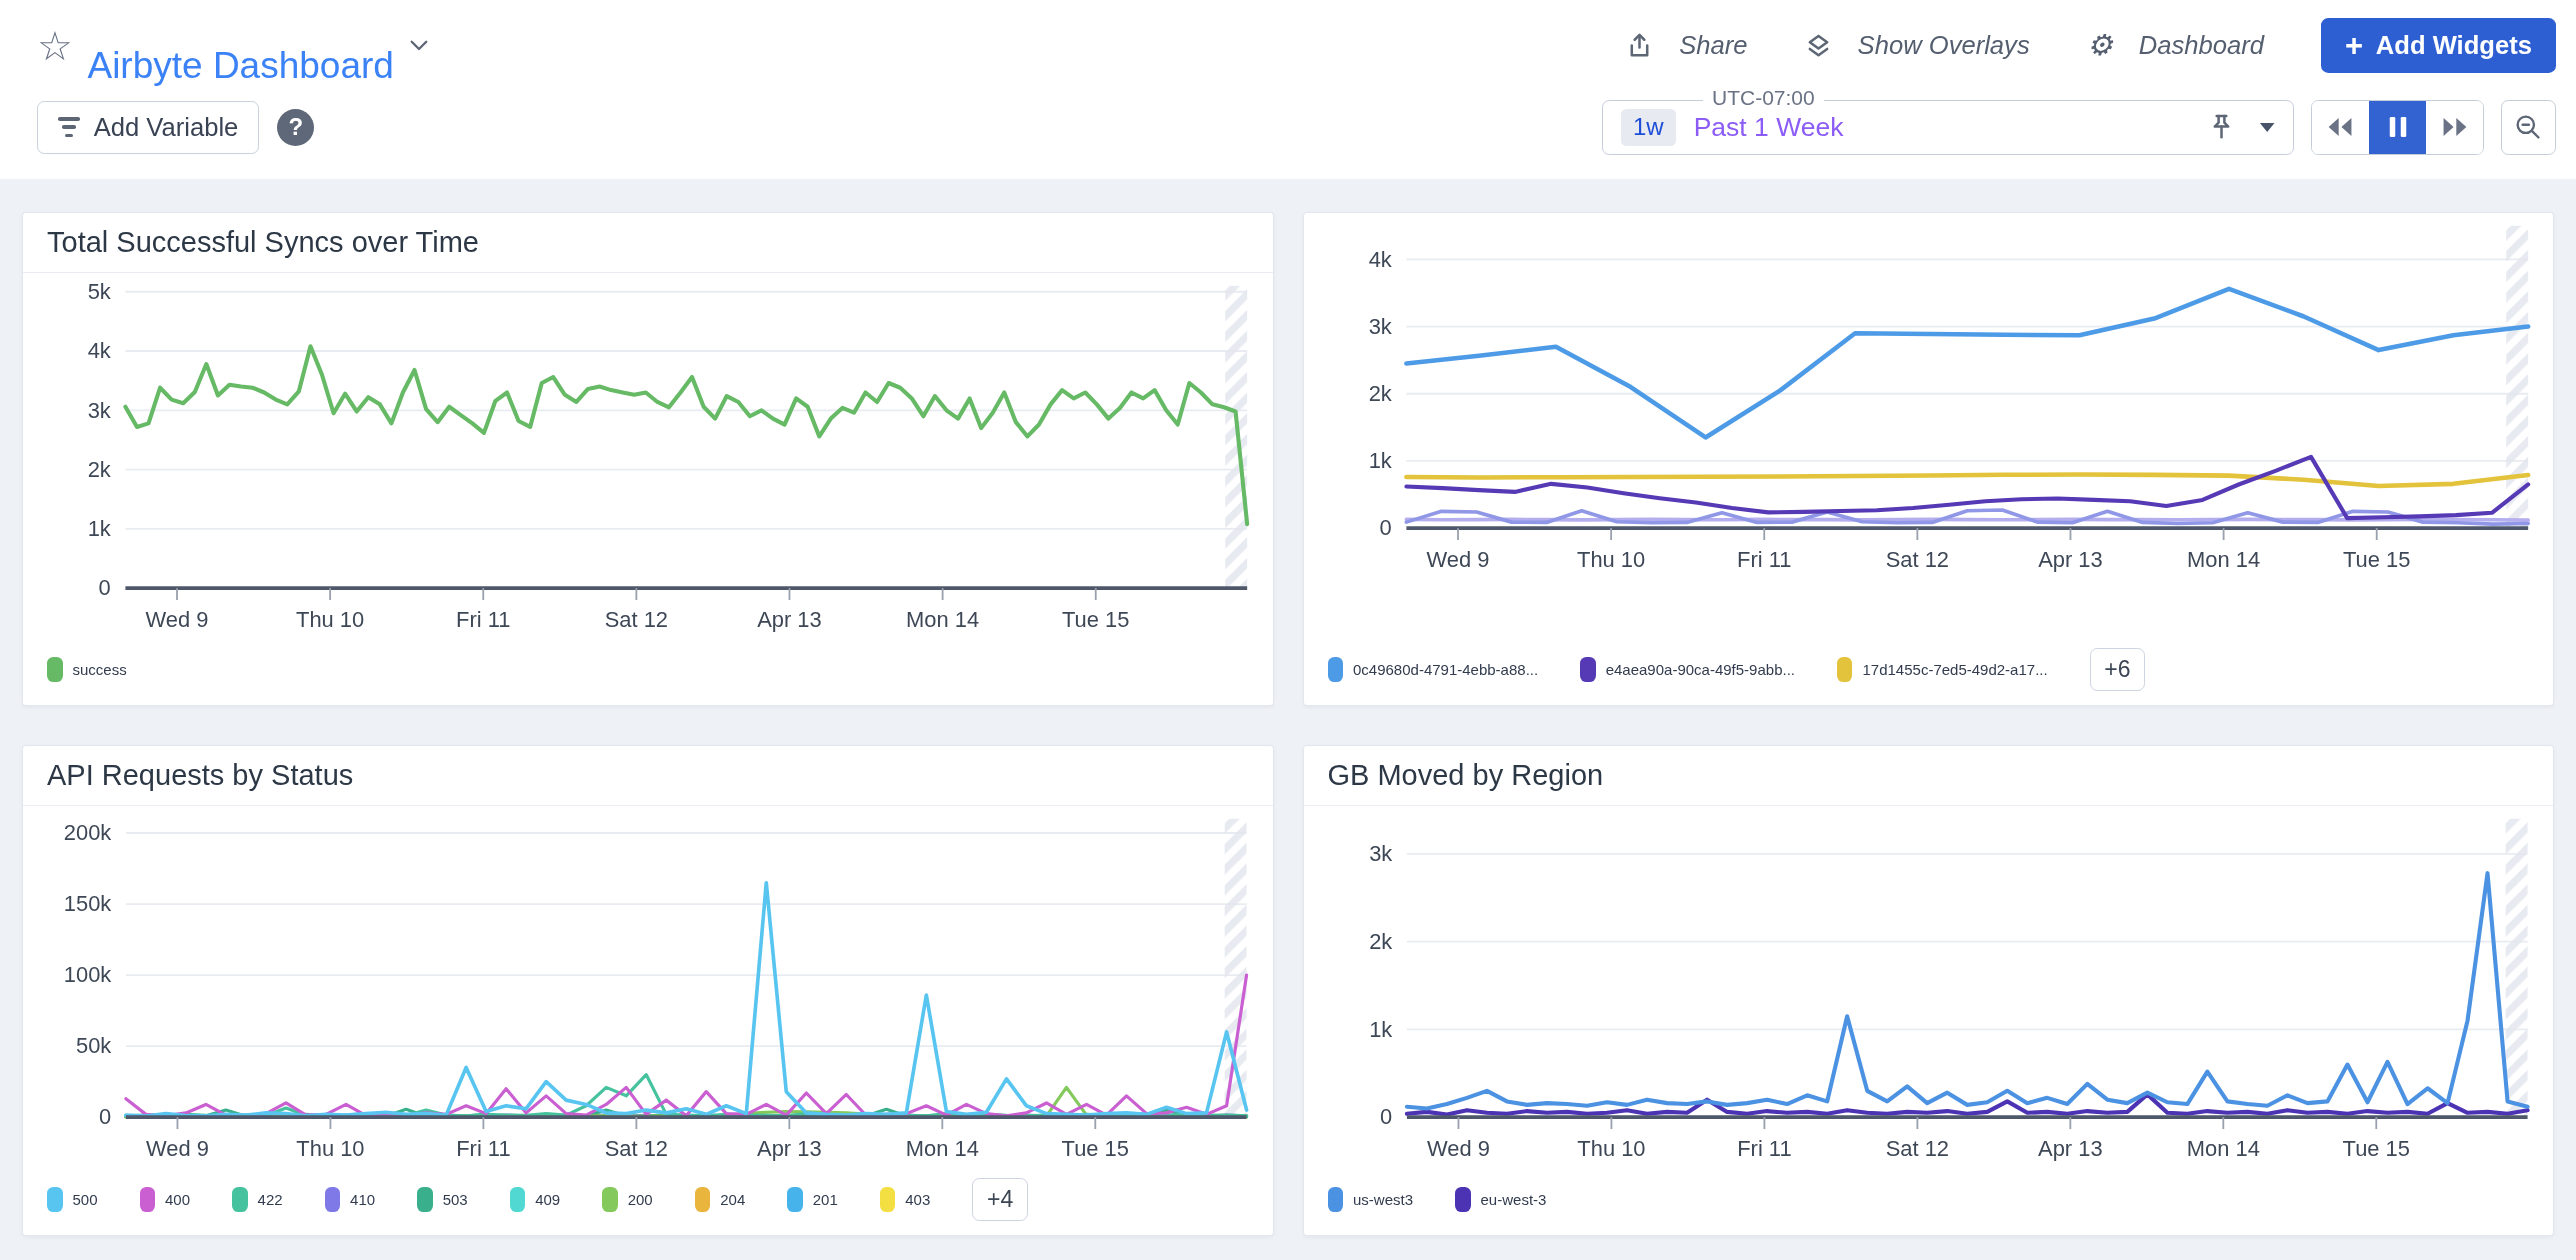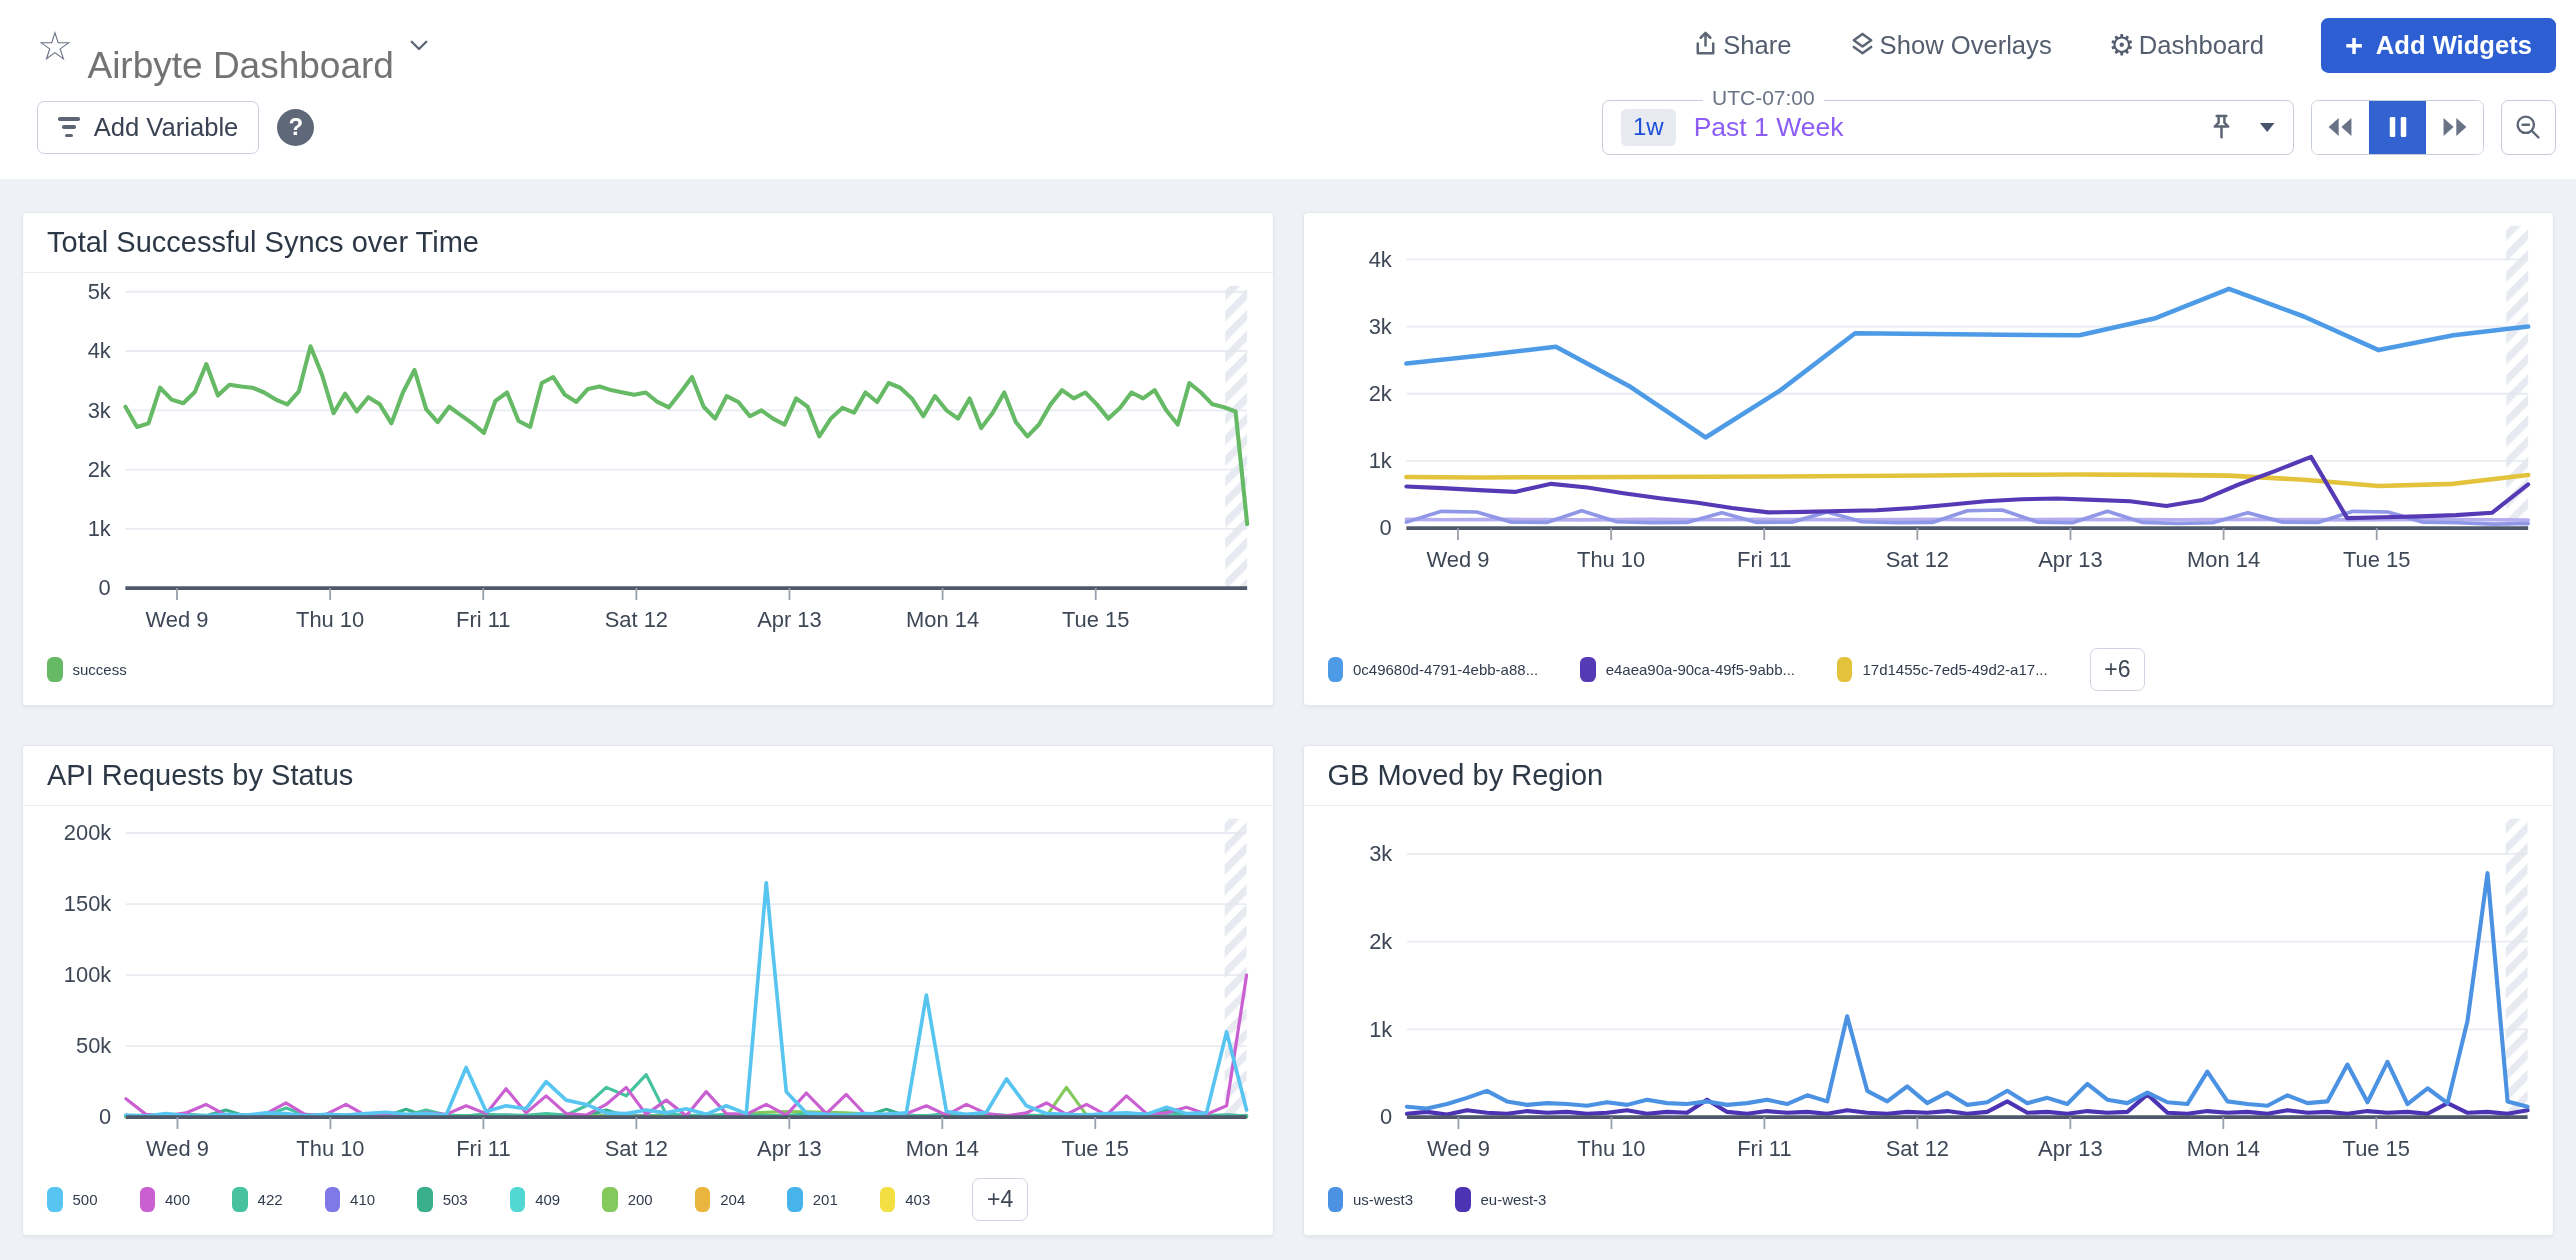--- a/index.html
+++ b/index.html
@@ -1,23 +1,23 @@
 <!DOCTYPE html>
 <html style="font-size:14.6px"><head>
 <meta charset="utf-8">
 <style>
   * { margin:0; padding:0; box-sizing:border-box; }
   html,body { width:2576px; height:1261px; background:#eef1f6; font-family:"Liberation Sans",sans-serif; overflow:hidden; }
   .header { background:#ffffff; height:179px; padding:12.8px 20px 0 37px; }
   .row1 { display:flex; align-items:center; height:66px; }
   .star { font-size:40px; color:#6a7385; line-height:1; margin-right:14.6px; }
-  .page-title { font-size:37px; font-weight:500; color:#737373;margin-top:40px; }
+  .page-title { font-size:37px; font-weight:500; color:#3b82f6;margin-top:40px; }
   .title-caret { margin-left:14.6px; }
   .actions { margin-left:auto; display:flex; align-items:center; gap:57px; }
-  .action { display:flex; align-items:flex-start; gap:4px; font-size:25.6px; color:#545e6f; cursor:pointer; }
+  .action { display:flex; align-items:flex-end; gap:26px; font-size:25.6px; color:#545e6f; cursor:pointer;font-style:italic; }
   .gear-glyph { font-size:29px; color:#545e6f; line-height:1; }
   .btn-primary { display:flex; align-items:center; gap:12.8px; background:#2d5fd2; color:#fff; border:none; border-radius:7.3px; height:55px; padding:0 24px; font-size:25.6px; font-weight:600; font-family:inherit; cursor:pointer; }
   .btn-primary .plus { font-size:31px; font-weight:600; line-height:1; }
   .row2 { display:flex; align-items:center; height:57px; margin-top:20px; }
   .btn-outline { display:flex; align-items:center; gap:13.7px; background:#fff; border:1.8px solid #c9cfdc; border-radius:7.3px; height:53px; padding:0 20px; font-size:25.6px; color:#3a4354; font-family:inherit; cursor:pointer; }
   .filter-icon { display:flex; flex-direction:column; align-items:center; gap:4.6px; }
   .filter-icon i { display:block; height:3.7px; border-radius:1.8px; background:#5d6675; }
   .filter-icon i:nth-child(1){width:22px;} .filter-icon i:nth-child(2){width:13.7px;} .filter-icon i:nth-child(3){width:7.3px;}
   .help-circle { width:37px; height:37px; border-radius:50%; background:#5f6878; color:#fff; font-size:24px; font-weight:700; display:flex; align-items:center; justify-content:center; margin-left:18px; cursor:pointer; }
   .right-controls { margin-left:auto; display:flex; align-items:flex-end; gap:17px; }

